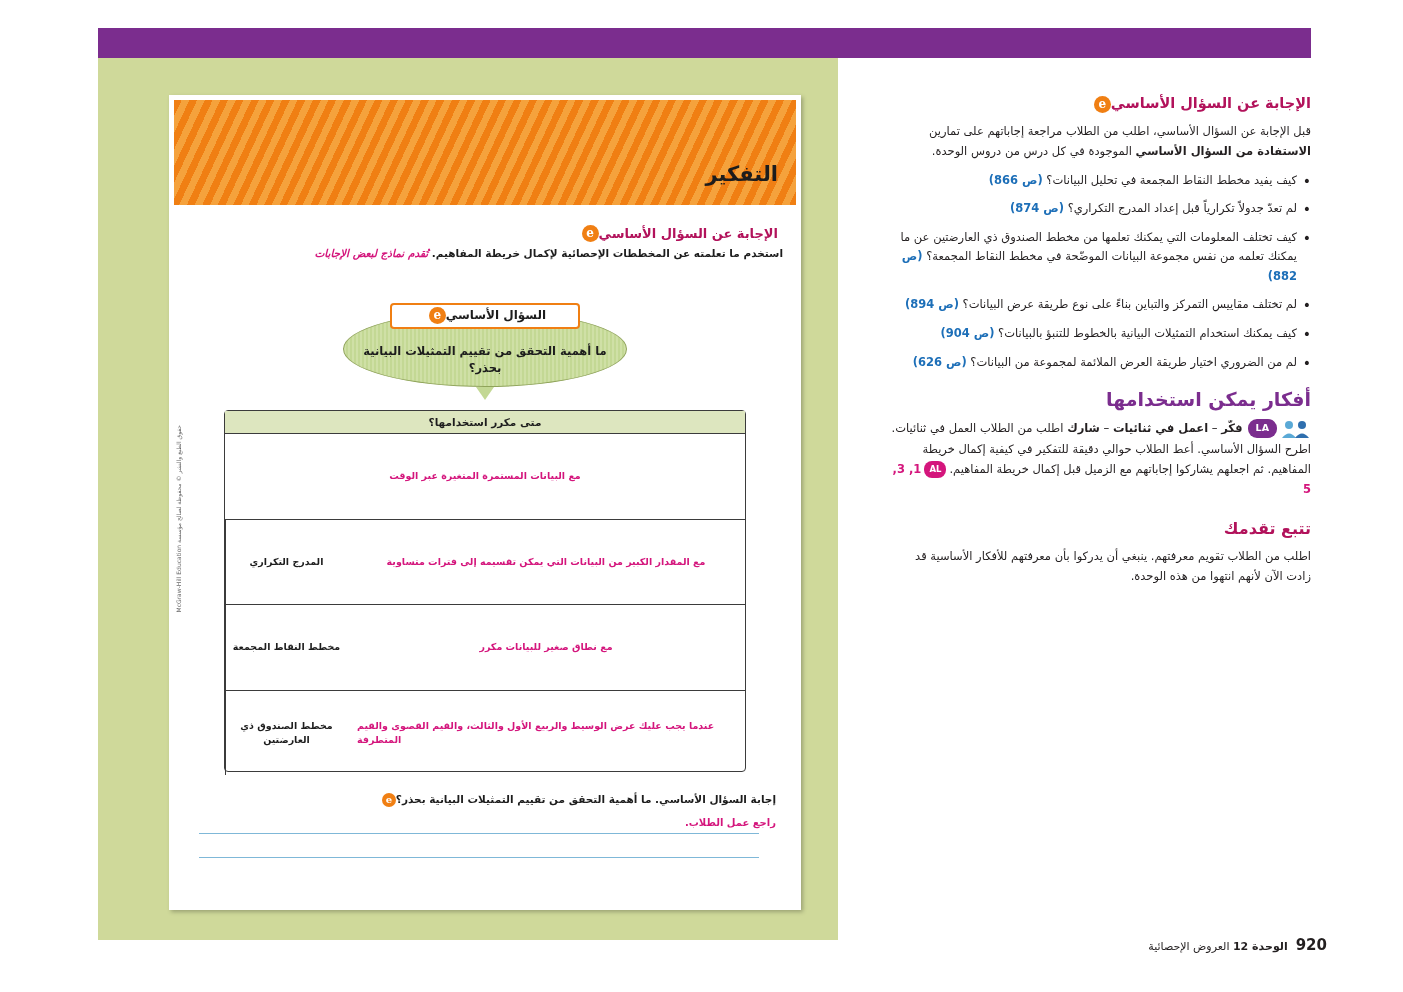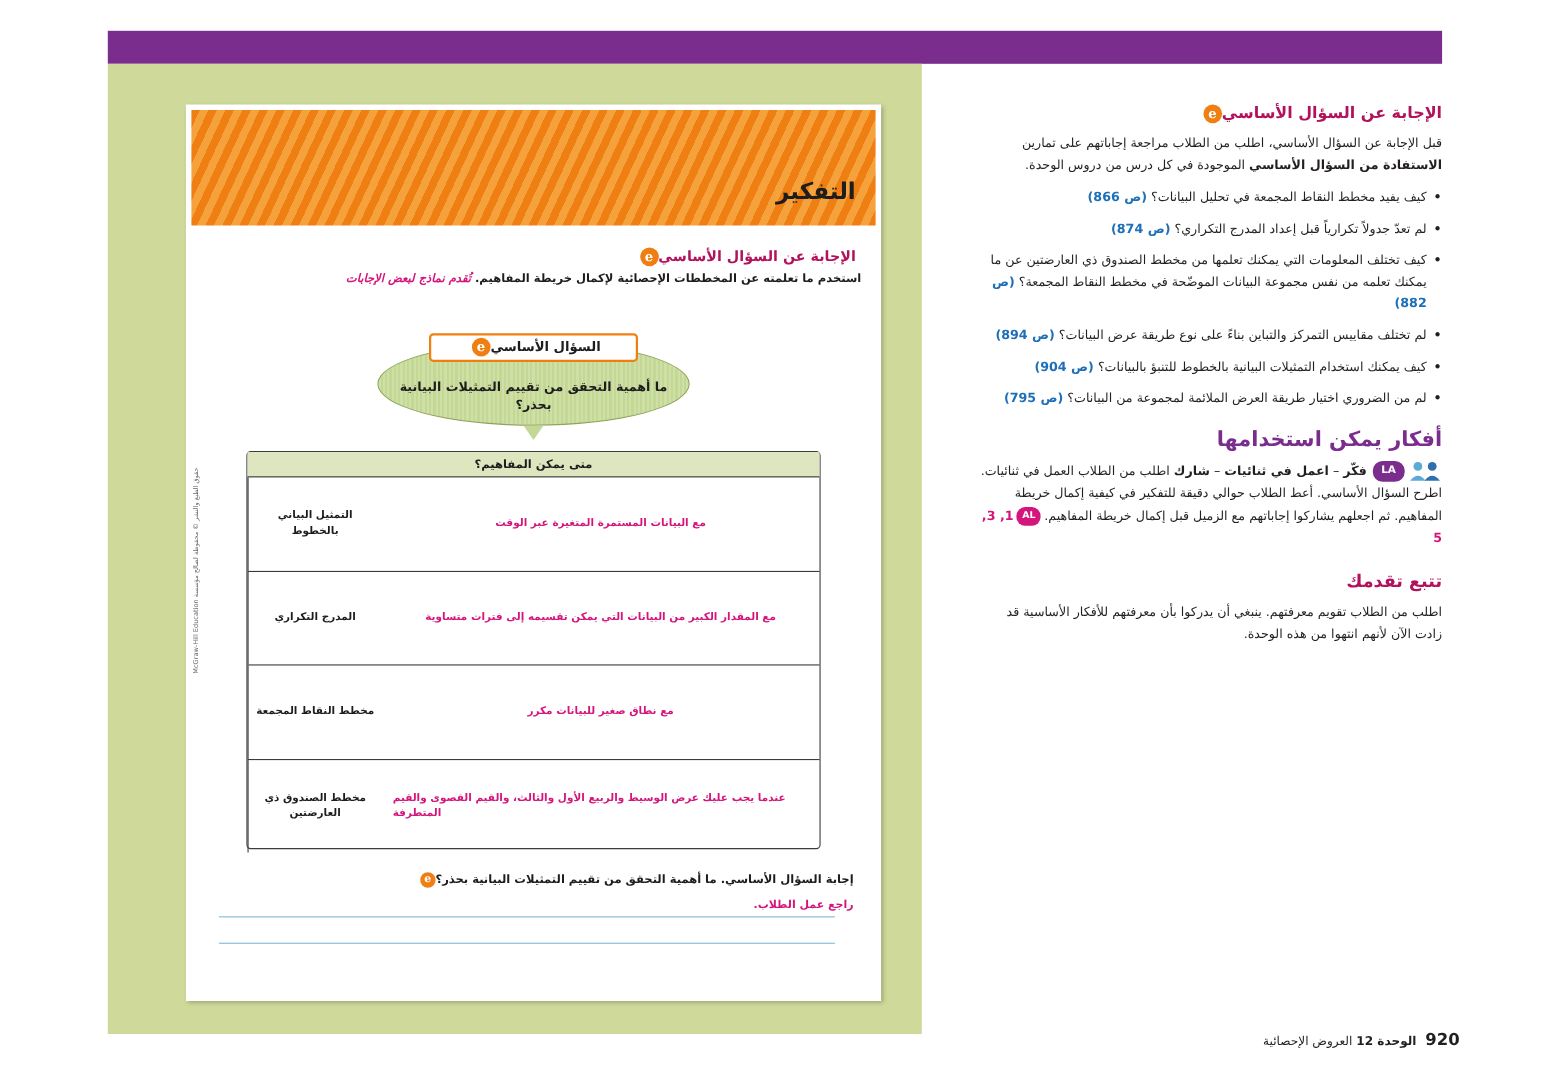--- a/index.html
+++ b/index.html
@@ -422,25 +422,24 @@
     </div>
 
     <div class="eq-cloud"></div>
     <div class="eq-pill">
       <span>السؤال الأساسي</span><span class="e-icon">e</span>
     </div>
     <div class="eq-text">ما أهمية التحقق من تقييم التمثيلات البيانية بحذر؟</div>
     <div class="arrow-down"></div>
 
     <div class="ws-table">
-      <div class="hdr">متى يمكن المفاهيم؟</div>
+      <div class="hdr">متى مكرر استخدامها؟</div>
 
       <div class="row">
         <div class="c-left">مع البيانات المستمرة المتغيرة عبر الوقت</div>
-        <div class="c-right">التمثيل البياني بالخطوط</div>
       </div>
 
       <div class="row">
         <div class="c-left">مع المقدار الكبير من البيانات التي يمكن تقسيمه إلى فترات متساوية</div>
         <div class="c-right">المدرج التكراري</div>
       </div>
 
       <div class="row">
         <div class="c-left">مع نطاق صغير للبيانات مكرر</div>
         <div class="c-right">مخطط النقاط المجمعة</div>
@@ -482,21 +481,21 @@
       <li>
         <span>كيف تختلف المعلومات التي يمكنك تعلمها من مخطط الصندوق ذي العارضتين عن ما يمكنك تعلمه من نفس مجموعة البيانات الموضّحة في مخطط النقاط المجمعة؟ </span><span class="blue bold">(ص 882)</span>
       </li>
       <li>
         <span>لم تختلف مقاييس التمركز والتباين بناءً على نوع طريقة عرض البيانات؟ </span><span class="blue bold">(ص 894)</span>
       </li>
       <li>
         <span>كيف يمكنك استخدام التمثيلات البيانية بالخطوط للتنبؤ بالبيانات؟ </span><span class="blue bold">(ص 904)</span>
       </li>
       <li>
-        <span>لم من الضروري اختيار طريقة العرض الملائمة لمجموعة من البيانات؟ </span><span class="blue bold">(ص 795)</span>
+        <span>لم من الضروري اختيار طريقة العرض الملائمة لمجموعة من البيانات؟ </span><span class="blue bold">(ص 626)</span>
       </li>
     </ul>
 
     <h2 class="sec-title2">أفكار يمكن استخدامها</h2>
 
     <p class="para">
       <span class="people-icon">
         <svg viewBox="0 0 30 20" width="30" height="20" aria-hidden="true">
           <circle cx="8" cy="6" r="4" fill="#5aa9d6"></circle>
           <path d="M1 19 Q8 10 15 19 Z" fill="#5aa9d6"></path>

